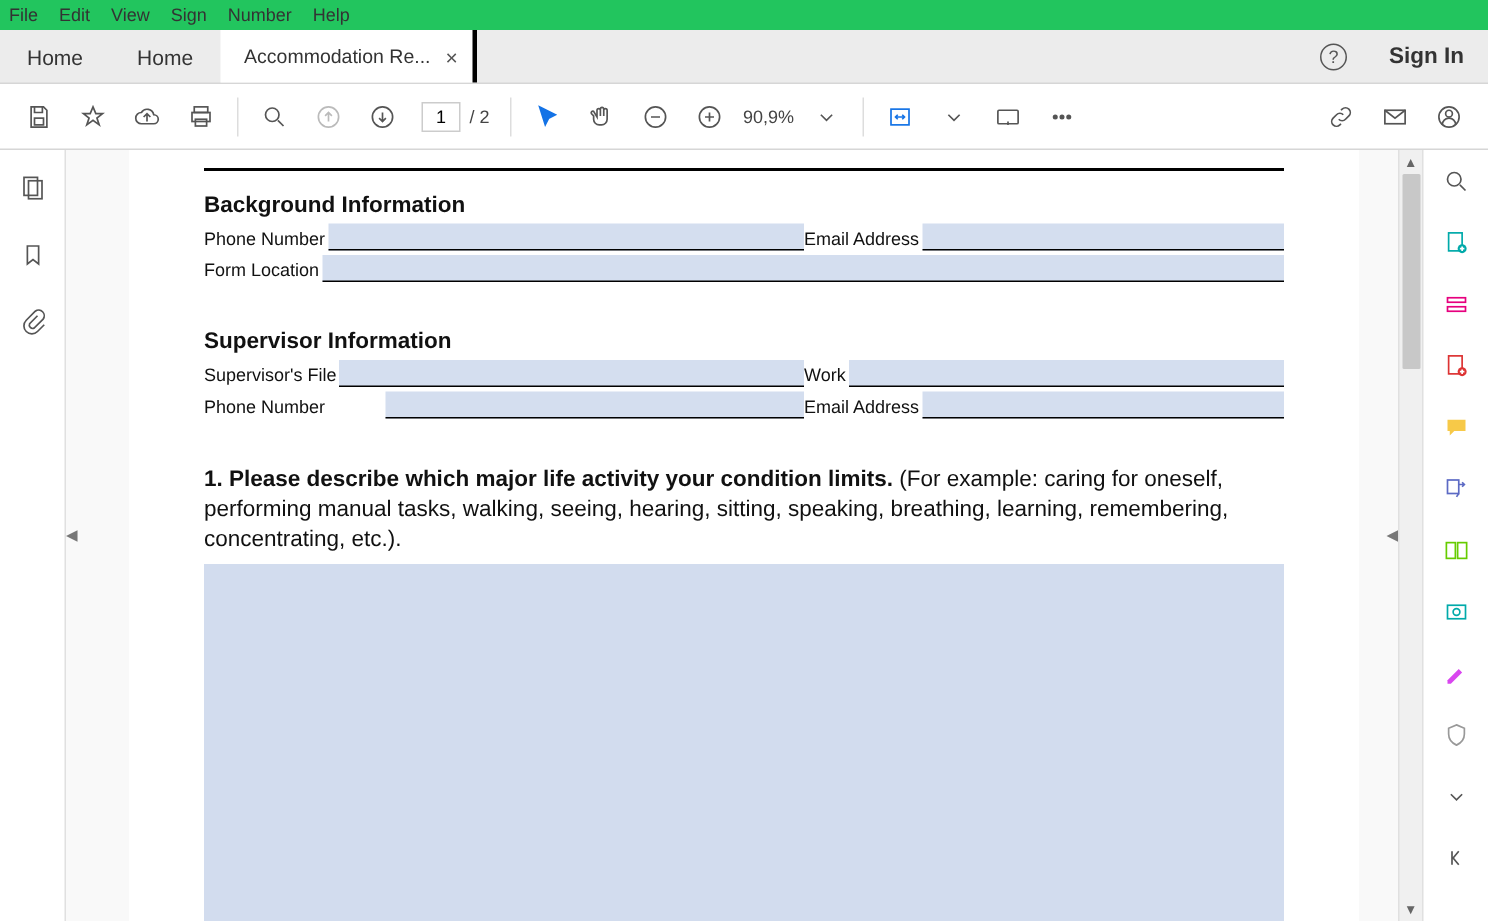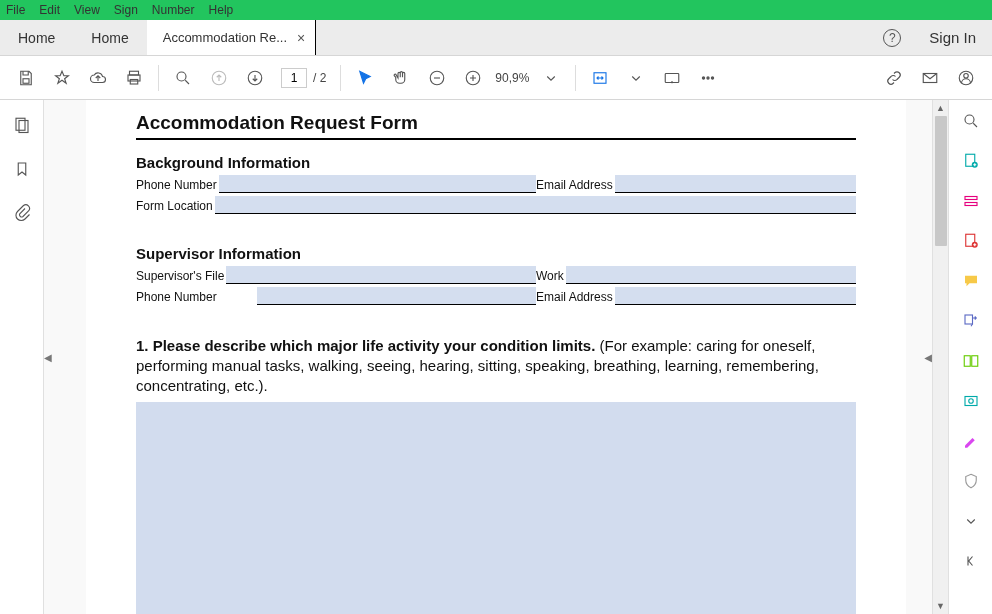--- a/index.html
+++ b/index.html
@@ -4,25 +4,25 @@
 <style>
   * { box-sizing: border-box; margin: 0; padding: 0; font-family: "Segoe UI", Arial, sans-serif; }
   html, body { width: 992px; height: 614px; overflow: hidden; background: #fff; }
   
   .menubar { height: 20px; background: #22c55e; display: flex; align-items: center; padding-left: 6px; font-size: 12px; color: #333; }
   .menubar span { margin-right: 14px; cursor: default; }
   
   .tabrow { height: 36px; background: #ececec; border-bottom: 1px solid #d6d6d6; display: flex; align-items: stretch; }
   .tabrow .hometools { display: flex; }
   .tabrow .hometools .tab { padding: 0 18px; display: flex; align-items: center; font-size: 14px; color: #333; cursor: pointer; }
-  .tabrow .doc-tab { background: #fff; border-right: 1px solid #000000; display: flex; align-items: center; padding: 0 10px 0 16px; font-size: 13px; color: #333; }
+  .tabrow .doc-tab { background: #fff; border-right: 3px solid #000000; display: flex; align-items: center; padding: 0 10px 0 16px; font-size: 13px; color: #333; }
   .tabrow .doc-tab .close { margin-left: 10px; font-size: 14px; color: #555; cursor: pointer; }
   .tabrow .right { margin-left: auto; display: flex; align-items: center; padding-right: 16px; }
   .tabrow .right .help { width: 18px; height: 18px; border: 1.5px solid #555; border-radius: 50%; display: flex; align-items: center; justify-content: center; font-size: 12px; color: #555; margin-right: 28px; }
-  .tabrow .right .signin { font-size: 15px; color: #333; cursor: pointer; }
+  .tabrow .right .signin { font-size: 15px; color: #333; cursor: pointer; font-weight: bold; }
   
   .toolbar { height: 44px; background: #fff; border-bottom: 1px solid #d6d6d6; display: flex; align-items: center; padding: 0 8px; }
   .tool { width: 32px; height: 32px; display: flex; align-items: center; justify-content: center; color: #555; cursor: pointer; margin: 0 2px; }
   .tool svg { width: 18px; height: 18px; stroke: #555; fill: none; stroke-width: 1.5; }
   .tool.blue svg { stroke: #1473e6; fill: #1473e6; }
   .tool.disabled svg { stroke: #bbb; }
   .sep { width: 1px; height: 26px; background: #ddd; margin: 0 6px; }
   .pageind { display: flex; align-items: center; font-size: 12px; color: #444; margin: 0 8px; }
   .pageind input { width: 26px; height: 20px; border: 1px solid #ccc; text-align: center; font-size: 12px; margin-right: 6px; }
   .zoomval { font-size: 12px; color: #444; margin: 0 4px; }
@@ -221,21 +221,20 @@
         </svg></div>
     <div class="railicon"><svg viewBox="0 0 24 24">
           <path d="M16 6l-7 7a3 3 0 004 4l8-8a5 5 0 00-7-7l-8 8a7 7 0 0010 10l6-6"></path>
         </svg></div>
   </div>
 
   <div class="collapse-arrow collapse-left">◀</div>
 
   <div class="doc-area">
     <div class="doc-page">
-      <h1>Accommodation Request Form</h1>
       <div class="rule"></div>
 
       <h2>Background Information</h2>
       <div class="info-row">
         <div class="info-cell left">
             <span class="label">Phone Number</span>
             <div class="field"></div>
           </div>
         <div class="info-cell right">
             <span class="label">Email Address</span>

